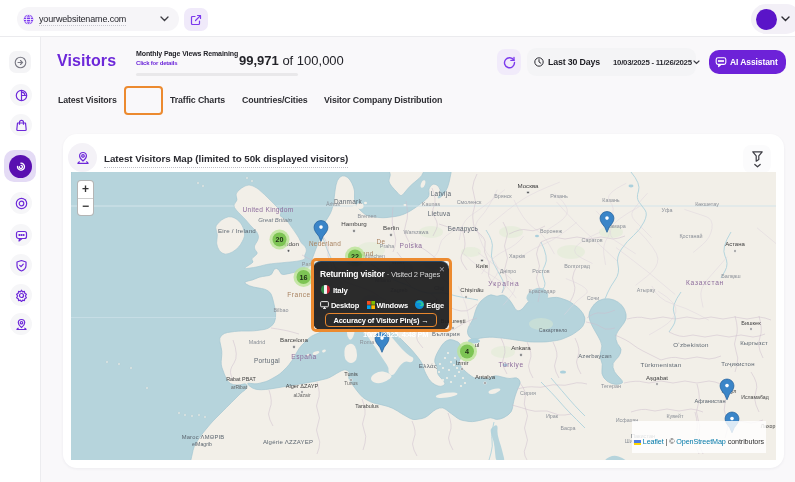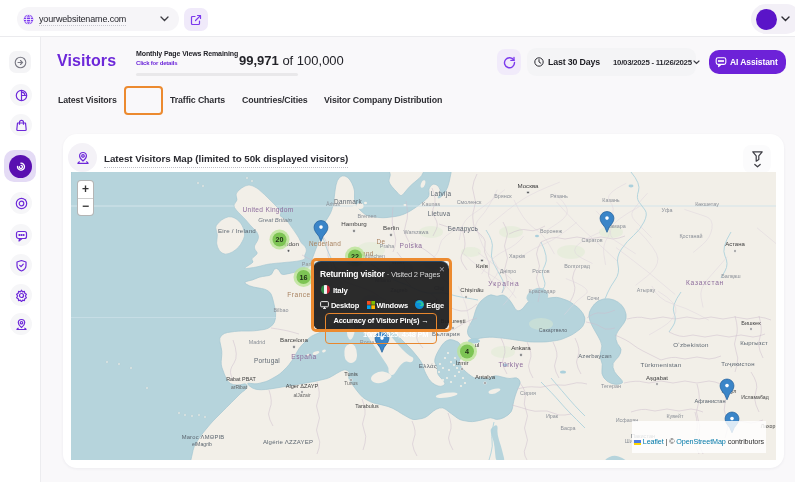--- a/index.html
+++ b/index.html
@@ -50,21 +50,21 @@
   
   #tt-annot { position:absolute; left:240px; top:86px; width:141px; height:74px; border:3px solid #ec8a2f; border-radius:5px; z-index:9; }
   #tooltip { position:absolute; left:242px; top:89px; width:136px; height:69px; background:rgba(32,32,33,0.95); border-radius:8px; border-top:1px solid #2a4a68; z-index:8; color:#fff; }
   #tooltip .r1 { position:absolute; left:7px; top:7px; font-size:8.5px; font-weight:700; color:#fff; letter-spacing:-0.2px; white-space:nowrap; }
   #tooltip .r1 span { font-size:7.5px; font-weight:400; color:#d6d6d6; letter-spacing:-0.2px; }
   #tooltip .x { position:absolute; right:4px; top:3px; font-size:7.5px; color:#a3a3ab; }
   #tooltip .flag { position:absolute; left:8px; top:23px; width:9px; height:9px; border-radius:50%; overflow:hidden; background:linear-gradient(90deg,#2e8b45 33%,#f2f2f2 33%,#f2f2f2 66%,#cd2838 66%); }
   #tooltip .italy { position:absolute; left:20px; top:24px; font-size:7.8px; font-weight:700; letter-spacing:-0.2px; }
   #tooltip .date { position:absolute; left:50px; top:24px; font-size:7.5px; font-weight:700; letter-spacing:-0.25px; white-space:nowrap;margin-top:44px; }
   #tooltip .r3 { position:absolute; left:7px; top:38px; font-size:7.5px; font-weight:700; letter-spacing:-0.2px; white-space:nowrap; }
-  #tt-btn { position:absolute; left:12px; top:51px; width:112px; height:31px; border:1px solid #e8872e; border-radius:4px; text-align:center; font-size:7.5px; font-weight:700; color:#fff; letter-spacing:-0.2px; line-height:13px; white-space:nowrap; }
+  #tt-btn { position:absolute; left:12px; top:51px; width:112px; height:14px; border:1px solid #e8872e; border-radius:4px; text-align:center; font-size:7.5px; font-weight:700; color:#fff; letter-spacing:-0.2px; line-height:13px; white-space:nowrap; }
 </style>
 </head>
 <body>
 <div id="main"></div>
 
 <div id="topbar">
   <div id="sitepill">
     <svg class="abs" style="left:6px;top:6.5px" width="11" height="11" viewBox="0 0 11 11">
         <circle cx="5.5" cy="5.5" r="4.8" fill="#7c3aed"></circle>
         <g stroke="#fff" stroke-width="0.8" fill="none">

